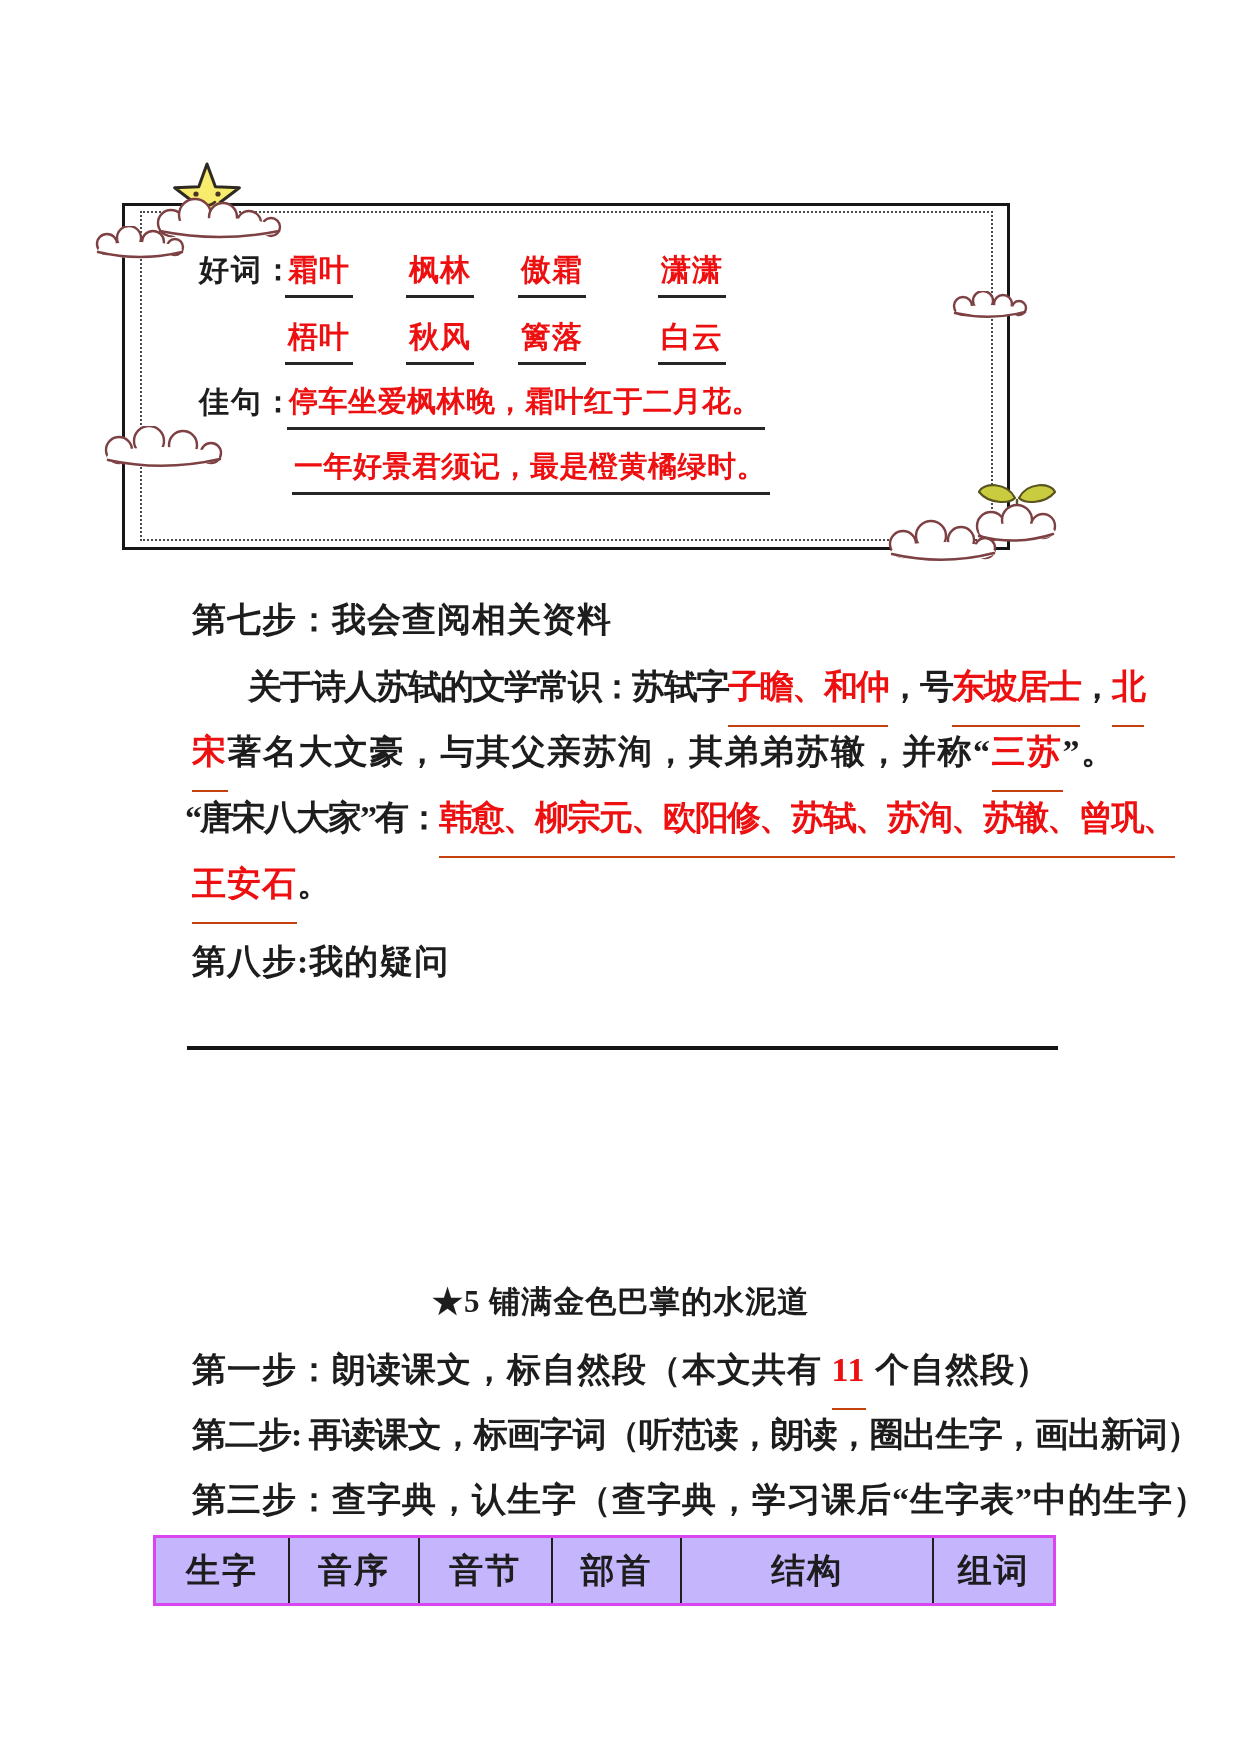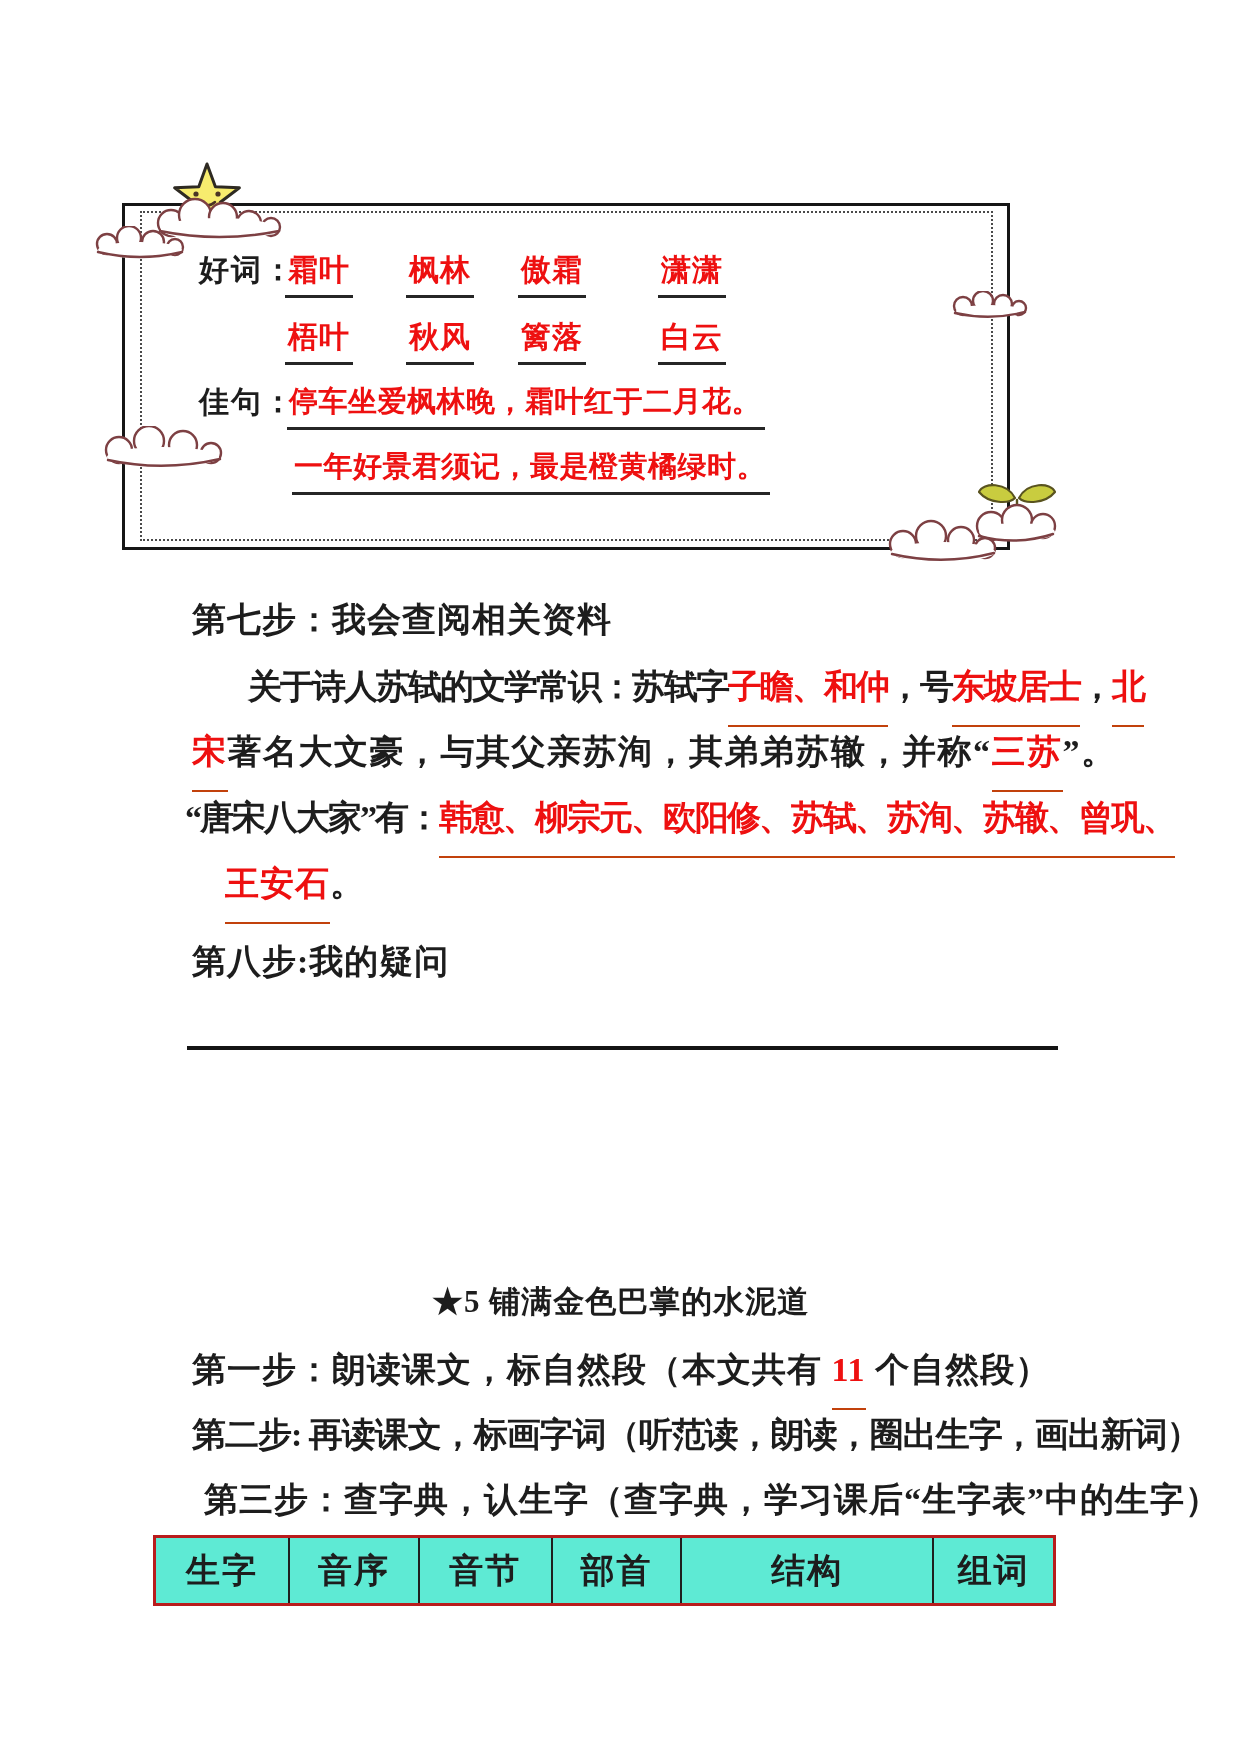--- a/index.html
+++ b/index.html
@@ -40,34 +40,34 @@
 
   
   .line{position:absolute;left:192px;font-size:34px;font-weight:bold;letter-spacing:1px;
     white-space:nowrap;color:var(--ink);}
   .line .red{color:var(--red);}
   .line .ul{border-bottom:2px solid #c2410c;padding-bottom:20px;}
   .step7{top:597px;}
   .paraA{top:664px;padding-left:56px;letter-spacing:-2px;}
   .paraB{top:729px;letter-spacing:1.5px;}
   .paraC{top:795px;left:185px;letter-spacing:-2px;}
-  .paraD{top:861px;margin-left:33px;}
+  .paraD{top:861px;}
   .step8{top:939px;}
   .rule{position:absolute;left:187px;top:1046px;width:871px;height:4px;background:#141414;}
 
   .lesson-title{position:absolute;top:1281px;left:0;width:100%;text-align:center;
     font-size:31px;font-weight:bold;letter-spacing:1px;color:var(--ink);}
   .step1{top:1347px;}
   .step2{top:1412px;letter-spacing:-1px;}
-  .step3{top:1477px;margin-left:12px;}
+  .step3{top:1477px;}
 
   
   .char-table{
     position:absolute;left:153px;top:1535px;width:897px;height:65px;
-    border:3px solid #b91c1c;display:flex;background:#5eead4;
+    border:3px solid #d946ef;display:flex;background:#c4b5fd;
   }
   .char-table .cell{
     display:flex;align-items:center;justify-content:center;
     border-right:2px solid #1f1f1f;font-size:34px;font-weight:bold;color:var(--ink);
     letter-spacing:2px;box-sizing:border-box;
   }
   .char-table .cell.i0{width:139px}
   .char-table .cell.i1{width:134px}
   .char-table .cell.i2{width:138px}
   .char-table .cell.i3{width:134px}

